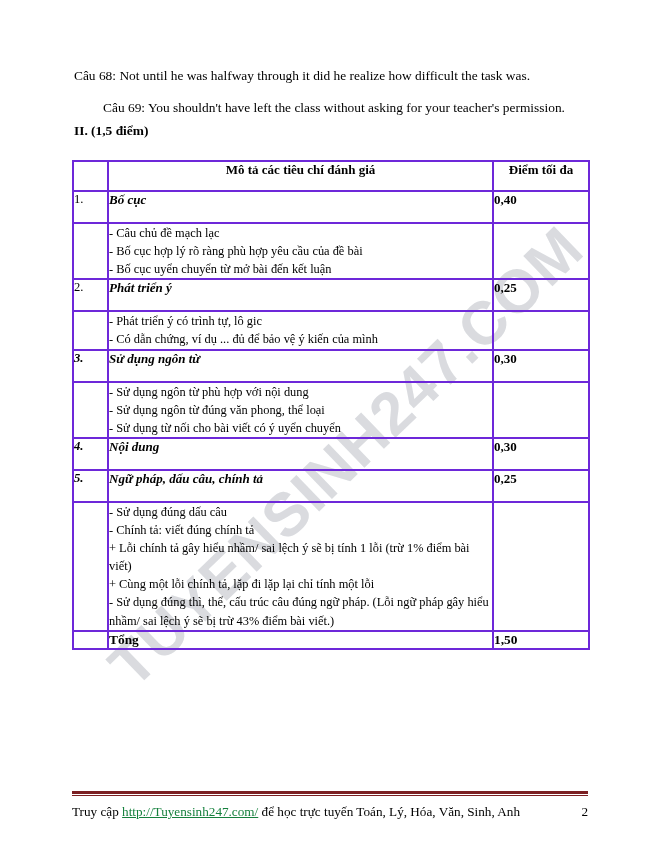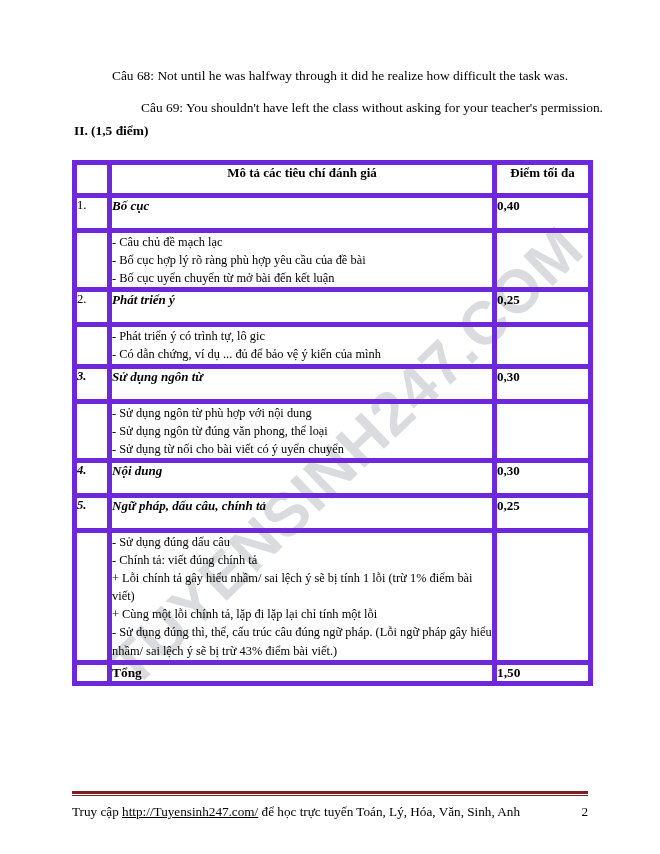--- a/index.html
+++ b/index.html
@@ -52,21 +52,20 @@
     z-index: 10;
   }
 
   .question-line {
     position: absolute;
     left: 74px;
     width: 520px;
     font-size: 13.4px;
     line-height: 1.25;
     white-space: nowrap;
-    margin-left: 38px;
   }
   #q68 { top: 68px; }
   #q69 { top: 100px; text-align: center; }
 
   .part-heading {
     position: absolute;
     left: 74px;
     top: 123px;
     font-size: 13.4px;
     font-weight: 700;
@@ -76,21 +75,21 @@
   .rubric-table {
     position: absolute;
     left: 72px;
     top: 160px;
     width: 516px;
     border-collapse: collapse;
     table-layout: fixed;
     background: transparent;
   }
   .rubric-table td, .rubric-table th {
-    border: 5px solid #6d28d9;
+    border: 2px solid #6d28d9;
     padding: 0;
     vertical-align: top;
     background: transparent;
   }
   .col-num    { width: 35px; }
   .col-desc   { width: 385px; }
   .col-score  { width: 96px; }
 
   th.hdr-cell {
     height: 28px;
@@ -167,21 +166,21 @@
     font-size: 13.2px;
     line-height: 1.3;
   }
   .footer-text {
     position: absolute;
     left: 0;
     top: 0;
     white-space: nowrap;
   }
   .footer-link {
-    color: #000000;
+    color: #15803d;
   }
   .page-number {
     position: absolute;
     right: 0;
     top: 0;
     font-size: 13.2px;
   }
 </style>
 </head>
 <body>

